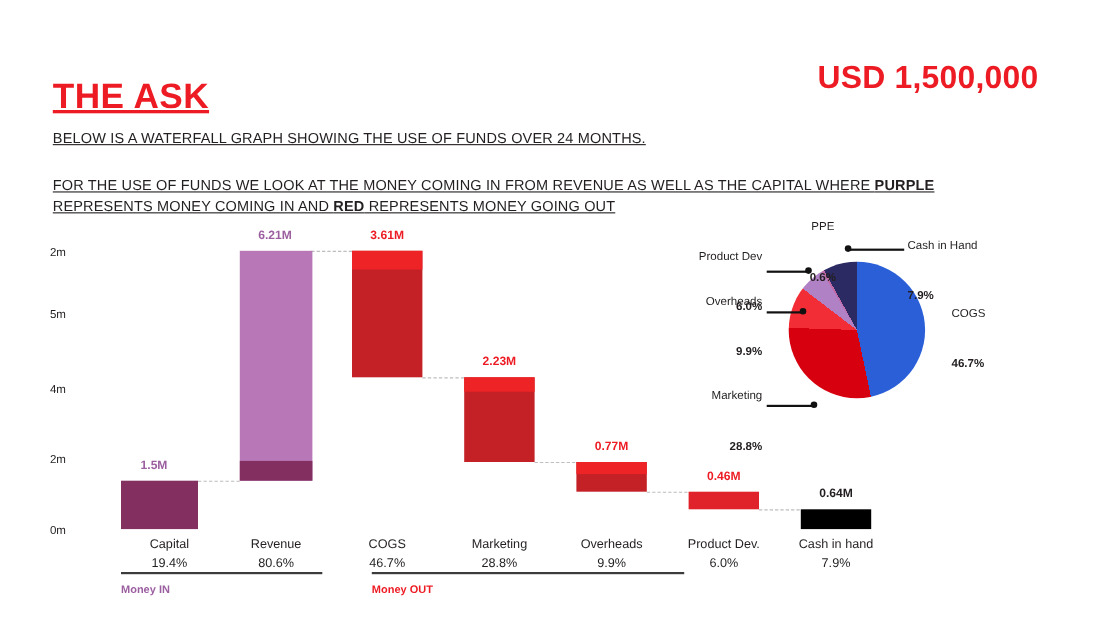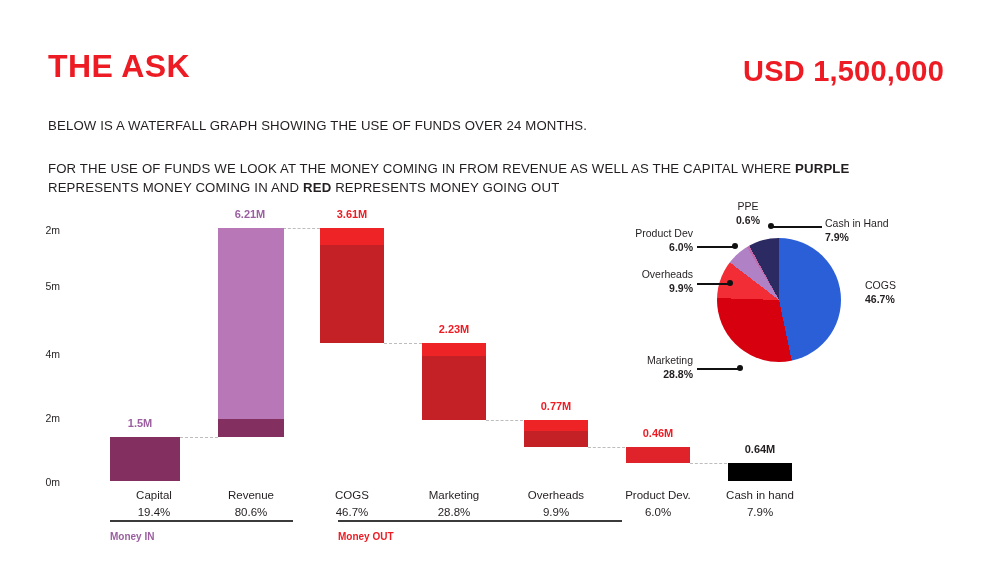--- a/index.html
+++ b/index.html
@@ -6,33 +6,35 @@
   html, body {
     width: 1001px; height: 563px;
     background: #ffffff;
     font-family: "Liberation Sans", sans-serif;
     overflow: hidden;
   }
   #page { position: relative; width: 1001px; height: 563px; background:#fff; }
 
   
   .ask-title {
-    position: absolute; left: 48px; top: 48px;
+    position: absolute; left: 48px; top: 69px;
     font-size: 32px; font-weight: bold; letter-spacing: .4px;
     color: #ED1C24;
+    text-decoration: underline;
   }
   .ask-amount {
     position: absolute; right: 57px; top: 55px;
     font-size: 29px; font-weight: bold; letter-spacing: .2px;
     color: #ED1C24; white-space: nowrap;
   }
   .intro-line {
     position: absolute; left: 48px;
     font-size: 13.2px; color: #231f20; letter-spacing: .15px;
     white-space: nowrap;
+    text-decoration: underline;
   }
   .intro-1 { top: 118px; }
   .intro-2 { top: 161px; }
   .intro-3 { top: 180px; }
   .intro-line b { font-weight: bold; }
 
   
   .wf { position: absolute; left: 0; top: 195px; width: 640px; height: 368px; }
   .y-tick {
     position: absolute; right: 0; width: 46px; text-align: right;
@@ -61,21 +63,21 @@
     position: absolute; font-size: 10px; font-weight: bold; white-space: nowrap;
   }
 
   
   .pie-wrap { position: absolute; left: 620px; top: 195px; width: 381px; height: 225px; }
   .pie { position: absolute; border-radius: 50%; }
   .pie-label {
     position: absolute; font-size: 10.5px; color: #231f20;
     line-height: 1.35; white-space: nowrap;
   }
-  .pie-label .pl-pct { display: block; font-weight: bold; }
+  .pie-label .pl-pct { display: block; font-weight: bold; margin-top: 32px; }
   .pie-label.ta-r { text-align: right; }
   .pie-label.ta-l { text-align: left; }
   .pie-label.ta-c { text-align: center; }
   .leader { position: absolute; height: 1.6px; background: #111; }
   .leader-dot {
     position: absolute; width: 6px; height: 6px; border-radius: 50%; background: #111;
   }
 </style>
 </head>
 <body>

